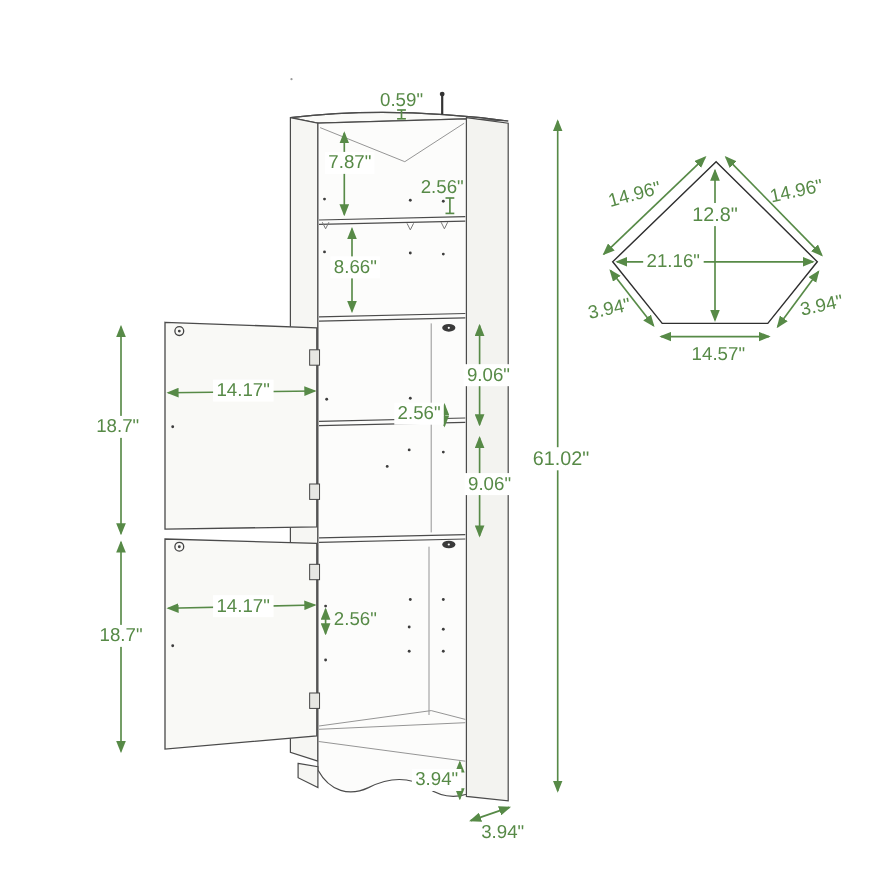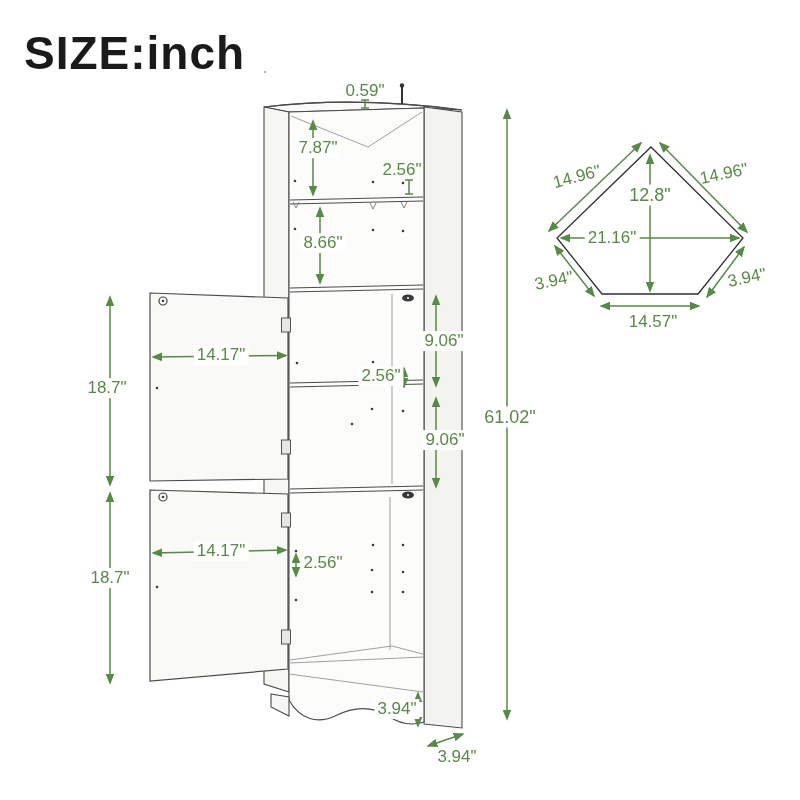--- a/index.html
+++ b/index.html
@@ -154,21 +154,20 @@
       <line x1="549" y1="231" x2="641" y2="143" marker-start="url(#ahs)" marker-end="url(#ahe)"></line>
       <line x1="660" y1="143" x2="747" y2="232" marker-start="url(#ahs)" marker-end="url(#ahe)"></line>
       <line x1="650" y1="155" x2="650" y2="291" marker-start="url(#ahs)" marker-end="url(#ahe)"></line>
       <line x1="561" y1="238" x2="739" y2="238" marker-start="url(#ahs)" marker-end="url(#ahe)"></line>
       <line x1="601" y1="306" x2="699" y2="306" marker-start="url(#ahs)" marker-end="url(#ahe)"></line>
       <line x1="555" y1="246" x2="594" y2="296" marker-start="url(#ahs)" marker-end="url(#ahe)"></line>
       <line x1="744" y1="247" x2="707" y2="297" marker-start="url(#ahs)" marker-end="url(#ahe)"></line>
     </g>
   </svg>
 
-  <div class="title">SIZE:inch</div>
 
   <span class="dim" style="left:365px;top:91px;">0.59"</span>
   <span class="dim bg" style="left:318px;top:148px;">7.87"</span>
   <span class="dim" style="left:402px;top:170px;">2.56"</span>
   <span class="dim bg" style="left:323px;top:243px;">8.66"</span>
   <span class="dim bg" style="left:221px;top:355px;">14.17"</span>
   <span class="dim bg" style="left:107px;top:388px;">18.7"</span>
   <span class="dim bg" style="left:444px;top:341px;">9.06"</span>
   <span class="dim bg" style="left:381px;top:376px;">2.56"</span>
   <span class="dim bg" style="left:445px;top:440px;">9.06"</span>

